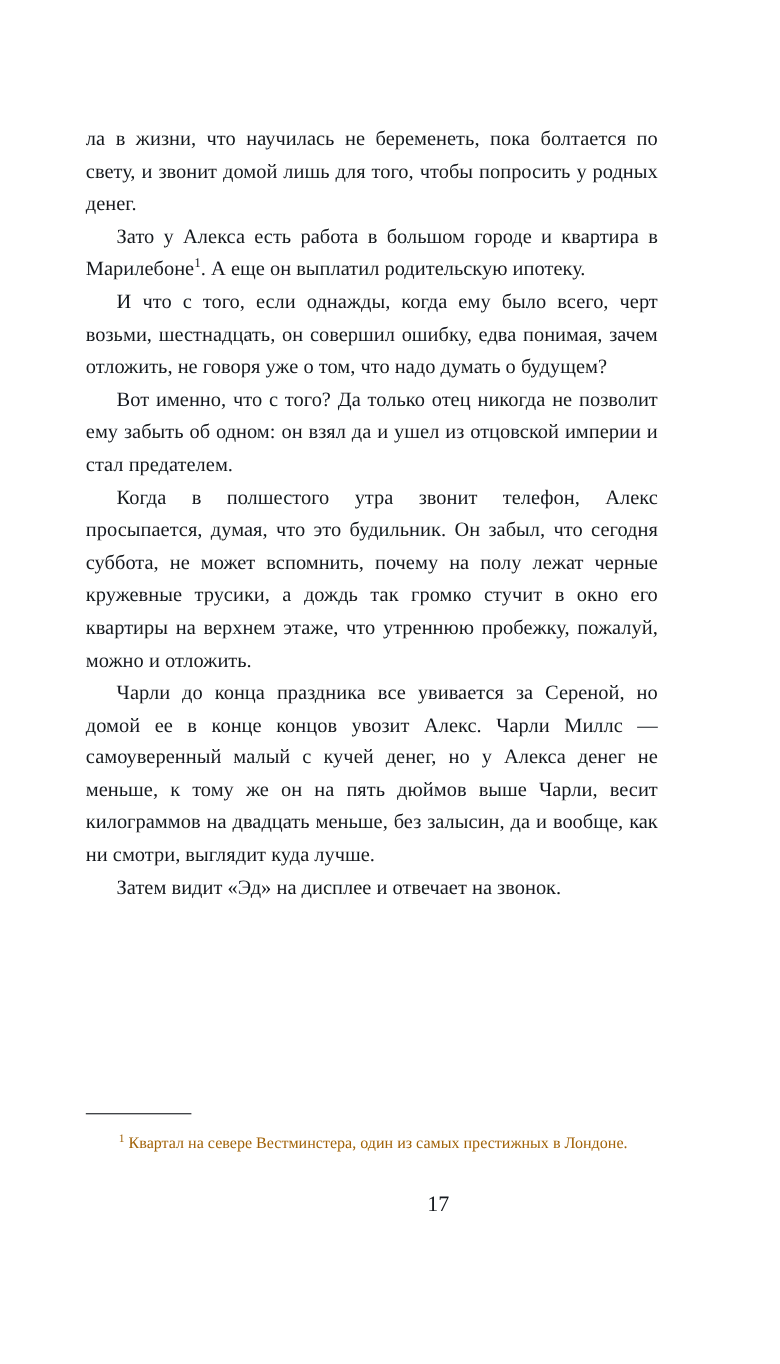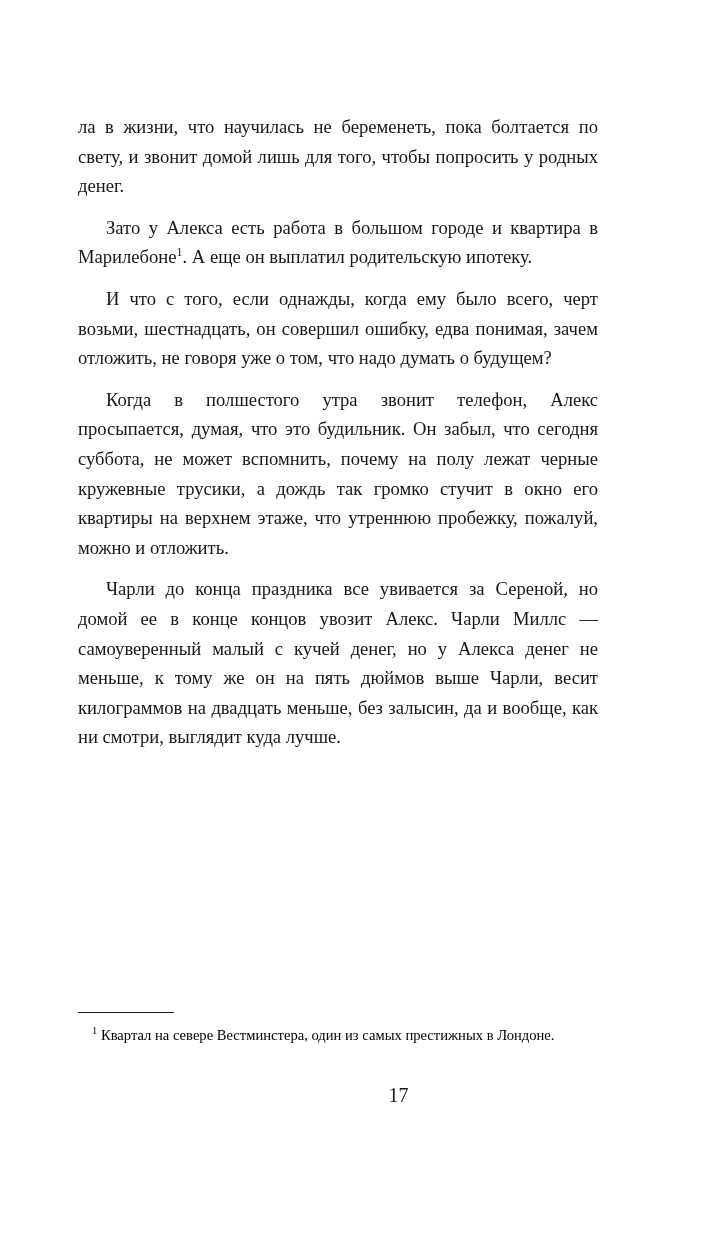--- a/index.html
+++ b/index.html
@@ -32,21 +32,21 @@
   .para {
     margin: 0;
     font-size: 18.6px;
     line-height: 29.6px;
     text-align: justify;
     text-justify: inter-word;
     color: #14181d;
     hyphens: manual;
   }
   .para + .para {
-    margin-top: 12px;
+    margin-top: 0;
     font-family: Liberation Serif, serif;
   }
   .indent {
     text-indent: 28px;
   }
   .fn-marker {
     font-size: 12px;
     vertical-align: super;
     line-height: 0;
   }
@@ -56,25 +56,25 @@
     top: 1012px;
     width: 520px;
   }
   .fn-rule {
     width: 96px;
     height: 1px;
     background: #14181d;
     margin: 0 0 11px 0;
   }
   .footnote {
-    margin: 0;
+    margin: 16px;
     font-size: 14.6px;
     line-height: 22px;
     text-align: justify;
-    color: #000000;
+    color: #a16207;
     text-indent: 14px;
   }
   .fn-num {
     font-size: 10.5px;
     vertical-align: super;
     line-height: 0;
   }
   .folio {
     position: absolute;
     left: 0;
@@ -93,25 +93,27 @@
 <div class="page">
 
   <div class="text-block">
 
     <p class="para">ла в жизни, что научилась не беременеть, пока бол­тается по свету, и звонит домой лишь для того, что­бы попросить у родных денег.</p>
 
     <p class="para indent"><span>Зато у Алекса есть работа в большом городе и квартира в Марилебоне</span><span class="fn-marker">1</span><span>. А еще он выплатил ро­дительскую ипотеку.</span></p>
 
     <p class="para indent">И что с того, если однажды, когда ему было все­го, черт возьми, шестнадцать, он совершил ошибку, едва понимая, зачем отложить, не говоря уже о том, что надо думать о будущем?</p>
 
+    <p class="para indent">Вот именно, что с того? Да только отец нико­гда не позволит ему забыть об одном: он взял да и ушел из отцовской империи и стал предателем.</p>
 
     <p class="para indent">Когда в полшестого утра звонит телефон, Алекс просыпается, думая, что это будильник. Он забыл, что сегодня суббота, не может вспомнить, почему на полу лежат черные кружевные трусики, а дождь так громко стучит в окно его квартиры на верхнем этаже, что утреннюю пробежку, пожалуй, можно и отложить.</p>
 
     <p class="para indent">Чарли до конца праздника все увивается за Се­реной, но домой ее в конце концов увозит Алекс. Чарли Миллс — самоуверенный малый с кучей де­нег, но у Алекса денег не меньше, к тому же он на пять дюймов выше Чарли, весит килограммов на двадцать меньше, без залысин, да и вообще, как ни смотри, выглядит куда лучше.</p>
 
+    <p class="para indent">Затем видит «Эд» на дисплее и отвечает на звонок.</p>
 
   </div>
 
   <div class="footnote-area">
     <div class="fn-rule"></div>
     <p class="footnote"><span class="fn-num">1</span> <span>Квартал на севере Вестминстера, один из самых престиж­ных в Лондоне.</span></p>
   </div>
 
   <div class="folio">17</div>
 

